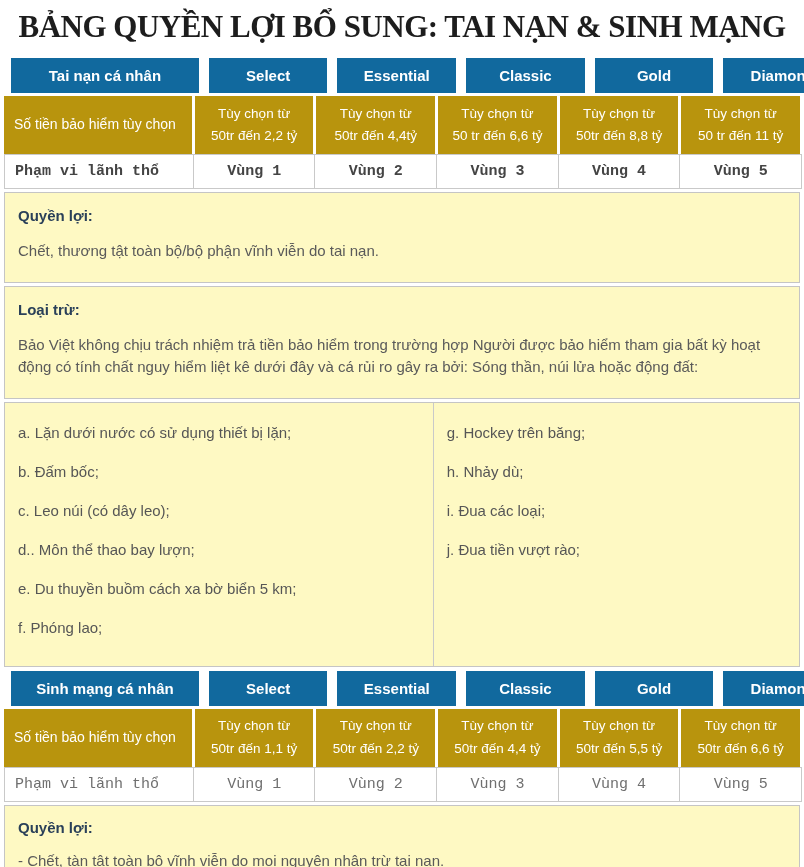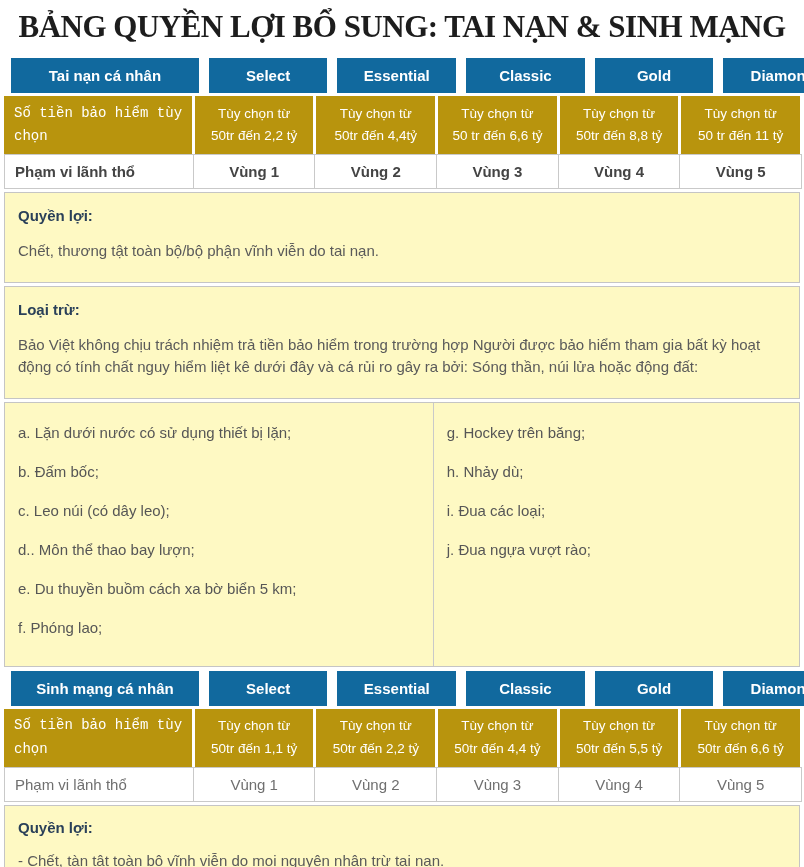--- a/index.html
+++ b/index.html
@@ -22,24 +22,24 @@
     background:#11699e;color:#fff;font-weight:700;font-size:15px;height:35px;margin-left:7px;
   }
   .row.head .cell + .cell{border-left:3px solid #fff;}
 
   .row.gold{border-top:3px solid #fff;}
   .row.gold .cell{
     background:#b8940d;color:#fff;font-size:13.5px;height:58px;
     flex-direction:column;line-height:1.65;
   }
   .row.gold .cell + .cell{border-left:3px solid #fff;}
-  .row.gold .cell.c0{align-items:flex-start;padding-left:10px;font-size:14px;text-align:left;font-family:Liberation Mono, monospace;}
+  .row.gold .cell.c0{align-items:flex-start;padding-left:10px;font-size:14px;text-align:left;}
 
   .row.terr{border:1px solid #c9c9c9;background:#fff;}
-  .row.terr .cell{height:33px;background:#fff;font-size:15px;color:#444;font-weight:700;}
+  .row.terr .cell{height:33px;background:#fff;font-size:15px;color:#444;font-weight:700;font-family:Liberation Mono, monospace;}
   .row.terr .cell + .cell{border-left:1px solid #c9c9c9;}
   .row.terr .cell.c0{justify-content:flex-start;padding-left:10px;text-align:left;}
   .row.terr.muted .cell{color:#6f6f6f;font-weight:400;}
 
   
   .box{
     border:1px solid #c5c5c5;background:#fef9c3;
     padding:9px 13px;margin-top:3px;box-sizing:border-box;
   }
   .box .h{font-weight:700;color:#2a4059;font-size:15px;margin:5px 0 0 0;}
@@ -122,21 +122,21 @@
       <p>b. Đấm bốc;</p>
       <p>c. Leo núi (có dây leo);</p>
       <p>d.. Môn thể thao bay lượn;</p>
       <p>e. Du thuyền buồm cách xa bờ biển 5 km;</p>
       <p>f. Phóng lao;</p>
     </div>
     <div class="col right">
       <p>g. Hockey trên băng;</p>
       <p>h. Nhảy dù;</p>
       <p>i. Đua các loại;</p>
-      <p>j. Đua ngựa vượt rào;</p>
+      <p>j. Đua tiền vượt rào;</p>
     </div>
   </div>
 
   <div class="gap"></div>
 
   <div class="plan-table">
     <div class="row head">
       <div class="cell c0">Sinh mạng cá nhân</div>
       <div class="cell">Select</div>
       <div class="cell">Essential</div>

